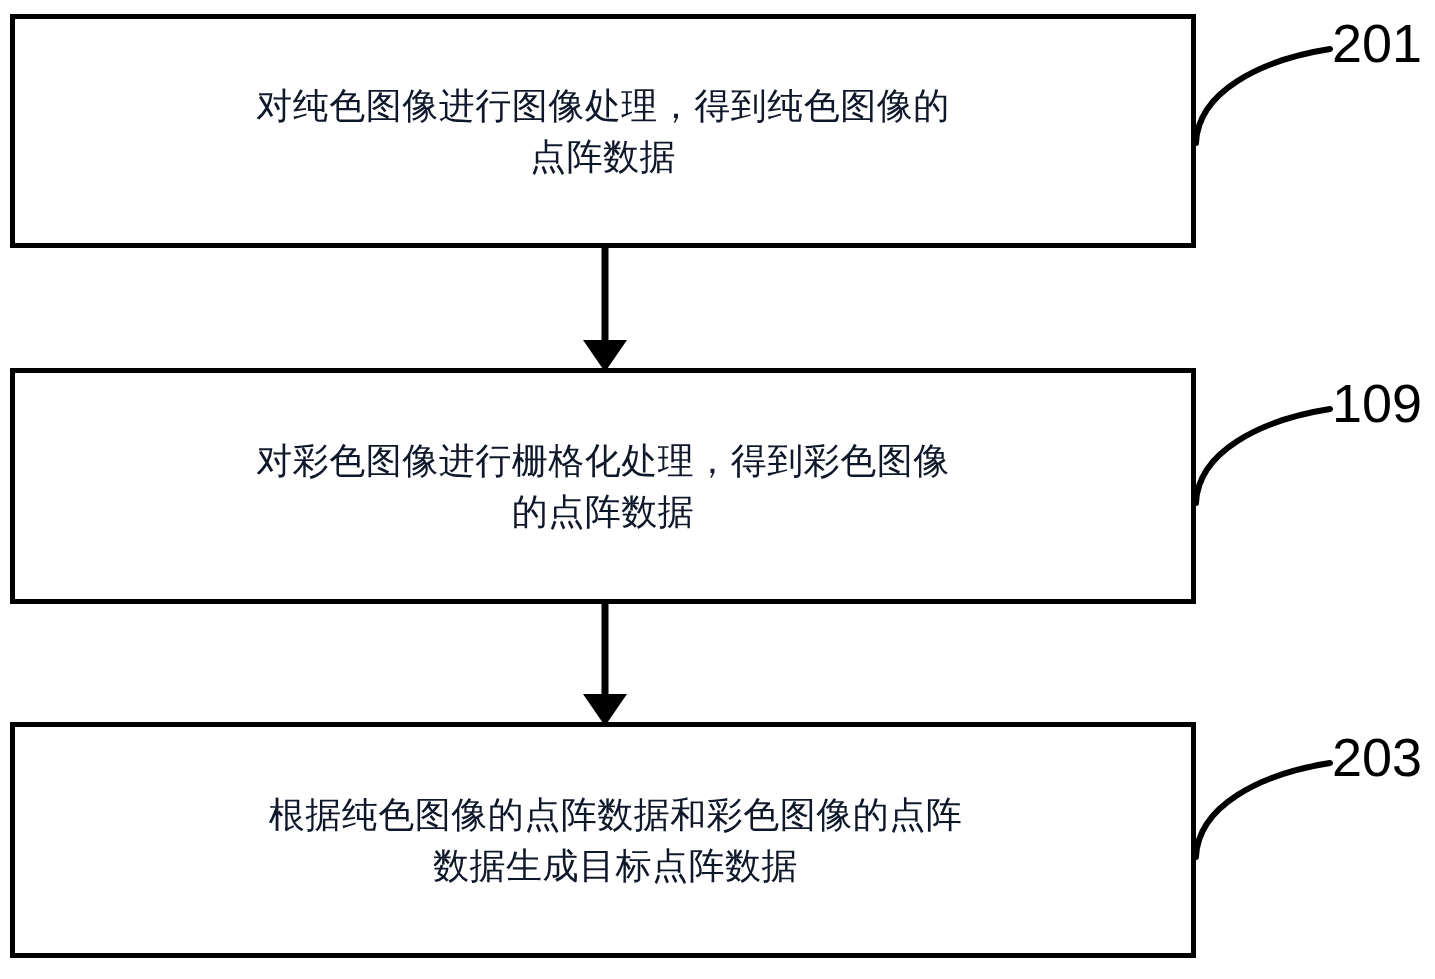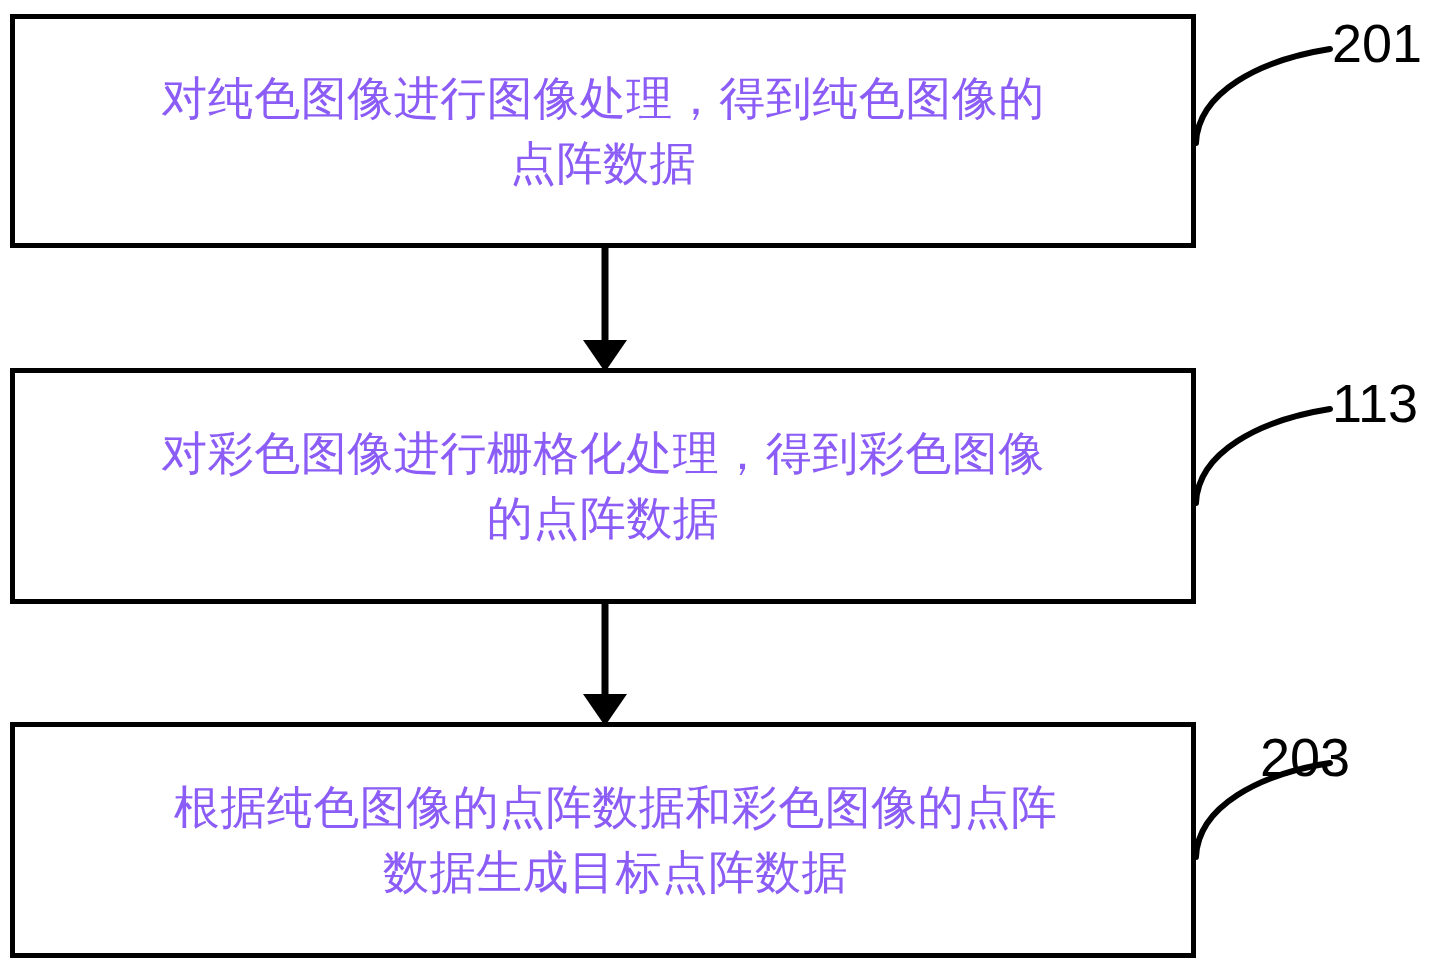--- a/index.html
+++ b/index.html
@@ -25,23 +25,23 @@
     position: absolute;
     box-sizing: border-box;
     border: 5px solid #000000;
     background: #ffffff;
     display: flex;
     align-items: center;
     justify-content: center;
   }
   .step-text {
     font-family: "DejaVu Sans", "Liberation Sans", sans-serif;
-    font-size: 46px;
+    font-size: 36px;
     line-height: 1.42;
-    color: #8b5cf6;
+    color: #0f172a;
     text-align: center;
     white-space: pre-line;
     letter-spacing: 0.5px;
     padding: 0 14px;
     font-weight: 400;
   }
 
   #box-201 { left: 10px;  top: 14px;  width: 1186px; height: 234px; }
   #box-202 { left: 10px;  top: 368px; width: 1186px; height: 236px; align-items: center; }
   #box-203 { left: 10px;  top: 722px; width: 1186px; height: 236px; padding-left: 25px; }
@@ -60,38 +60,38 @@
   .ref-label {
     position: absolute;
     font-family: Liberation Sans, sans-serif;
     font-size: 54px;
     color: #000000;
     line-height: 1;
     white-space: nowrap;
   }
   #ref-201 { left: 1332px; top: 16px; }
   #ref-202 { left: 1332px; top: 376px; }
-  #ref-203 { left: 1260px; top: 730px; }
+  #ref-203 { left: 1332px; top: 730px; }
 </style>
 </head>
 <body>
 
 <div id="canvas">
 
   <div class="step-box" id="box-201">
     <div class="step-text">对纯色图像进行图像处理，得到纯色图像的
 点阵数据</div>
   </div>
   <div class="ref-label" id="ref-201">201</div>
 
   <div class="step-box" id="box-202">
     <div class="step-text">对彩色图像进行栅格化处理，得到彩色图像
 的点阵数据</div>
   </div>
-  <div class="ref-label" id="ref-202">113</div>
+  <div class="ref-label" id="ref-202">109</div>
 
   <div class="step-box" id="box-203">
     <div class="step-text">根据纯色图像的点阵数据和彩色图像的点阵
 数据生成目标点阵数据</div>
   </div>
   <div class="ref-label" id="ref-203">203</div>
 
   <svg class="connector" viewBox="0 0 1435 979">
 
     <g>

